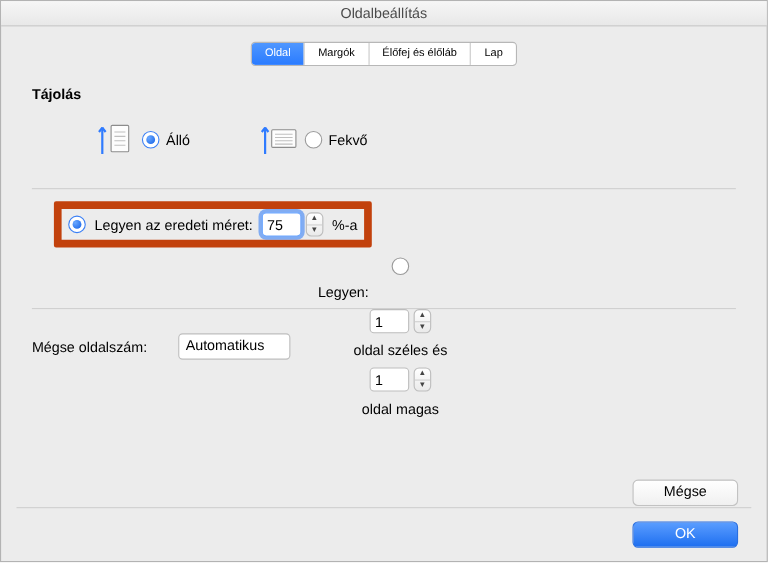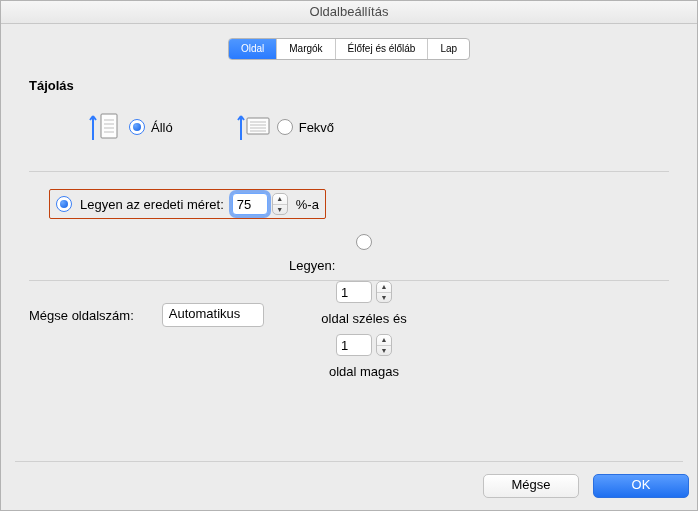--- a/index.html
+++ b/index.html
@@ -150,21 +150,21 @@
   .spin .arrows span {
     flex: 1;
     font-size: 7px;
     line-height: 10px;
     text-align: center;
     color: #444;
   }
   .spin .arrows span:first-child { border-bottom: 1px solid #cfcfcf; }
 
   .highlight-box {
-    border: 1px solid #c2410c;
+    border: 7px solid #c2410c;
     border-radius: 2px;
     padding: 3px 6px;
     display: inline-flex;
     align-items: center;
     gap: 8px;
   }
 
   .zoom-row {
     display: flex;
     align-items: center;
@@ -188,24 +188,25 @@
     padding: 0 6px;
     min-width: 88px;
     line-height: 20px;
     font-size: 13px;
   }
 
   
   .footer {
     position: absolute;
     bottom: 12px;
-    right: 8px;
+    right: 26px;
     display: flex;
     gap: 14px;
     align-items: center;
+    flex-direction: column;
   }
   .footer-sep {
     position: absolute;
     bottom: 48px;
     left: 14px;
     right: 14px;
     border-top: 1px solid #d0d0d0;
   }
   .btn {
     min-width: 70px;

